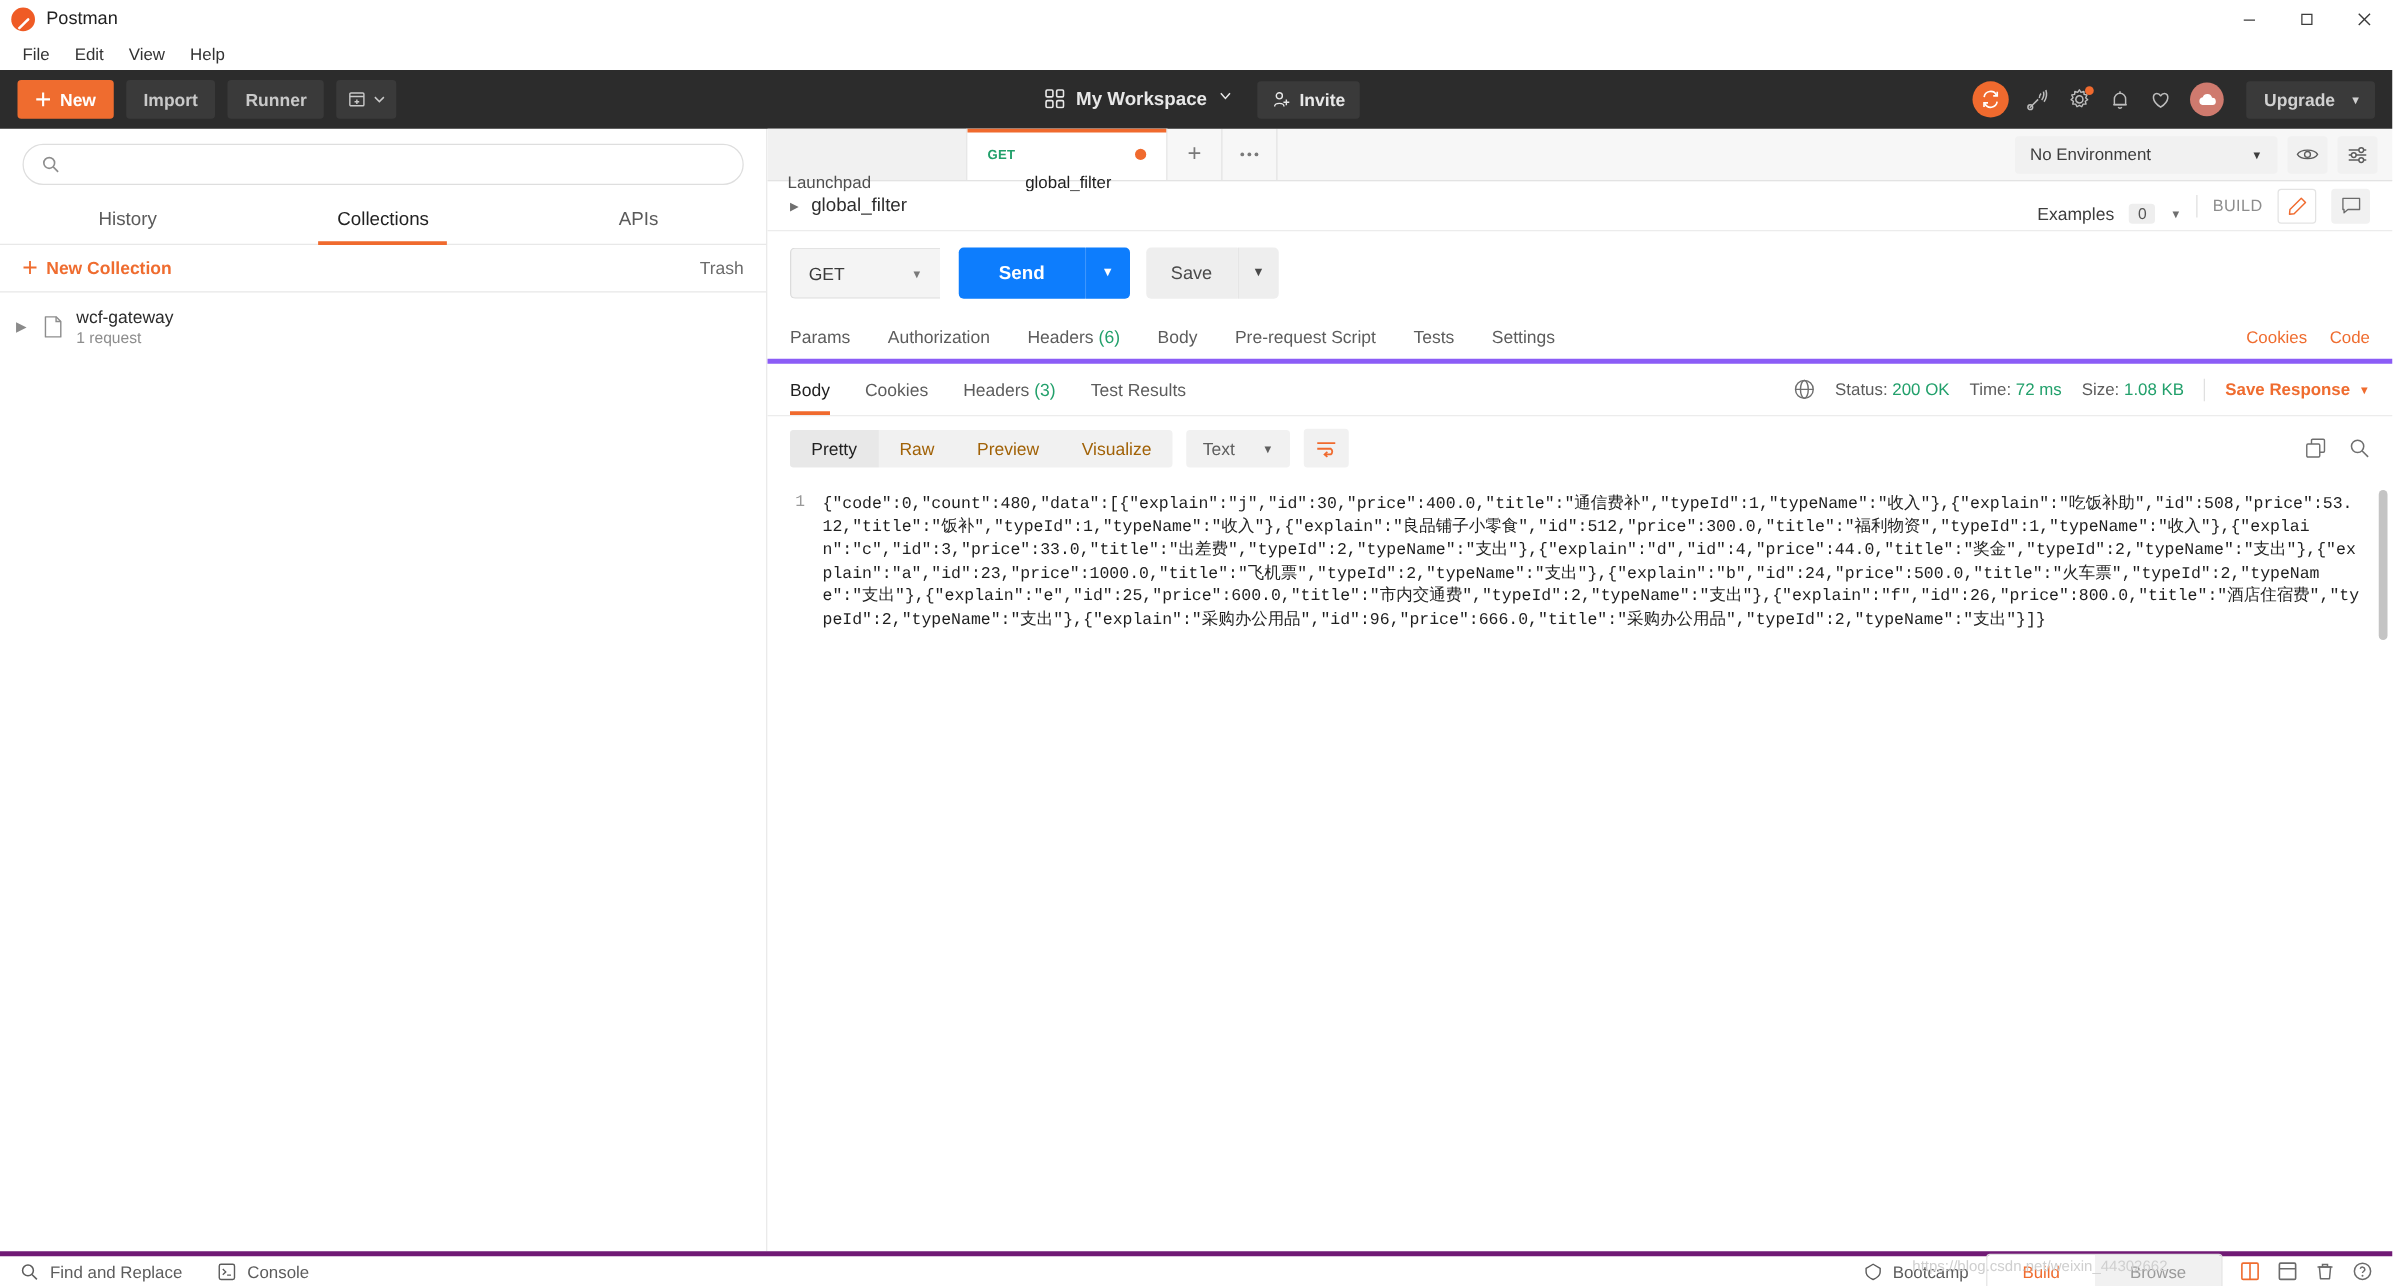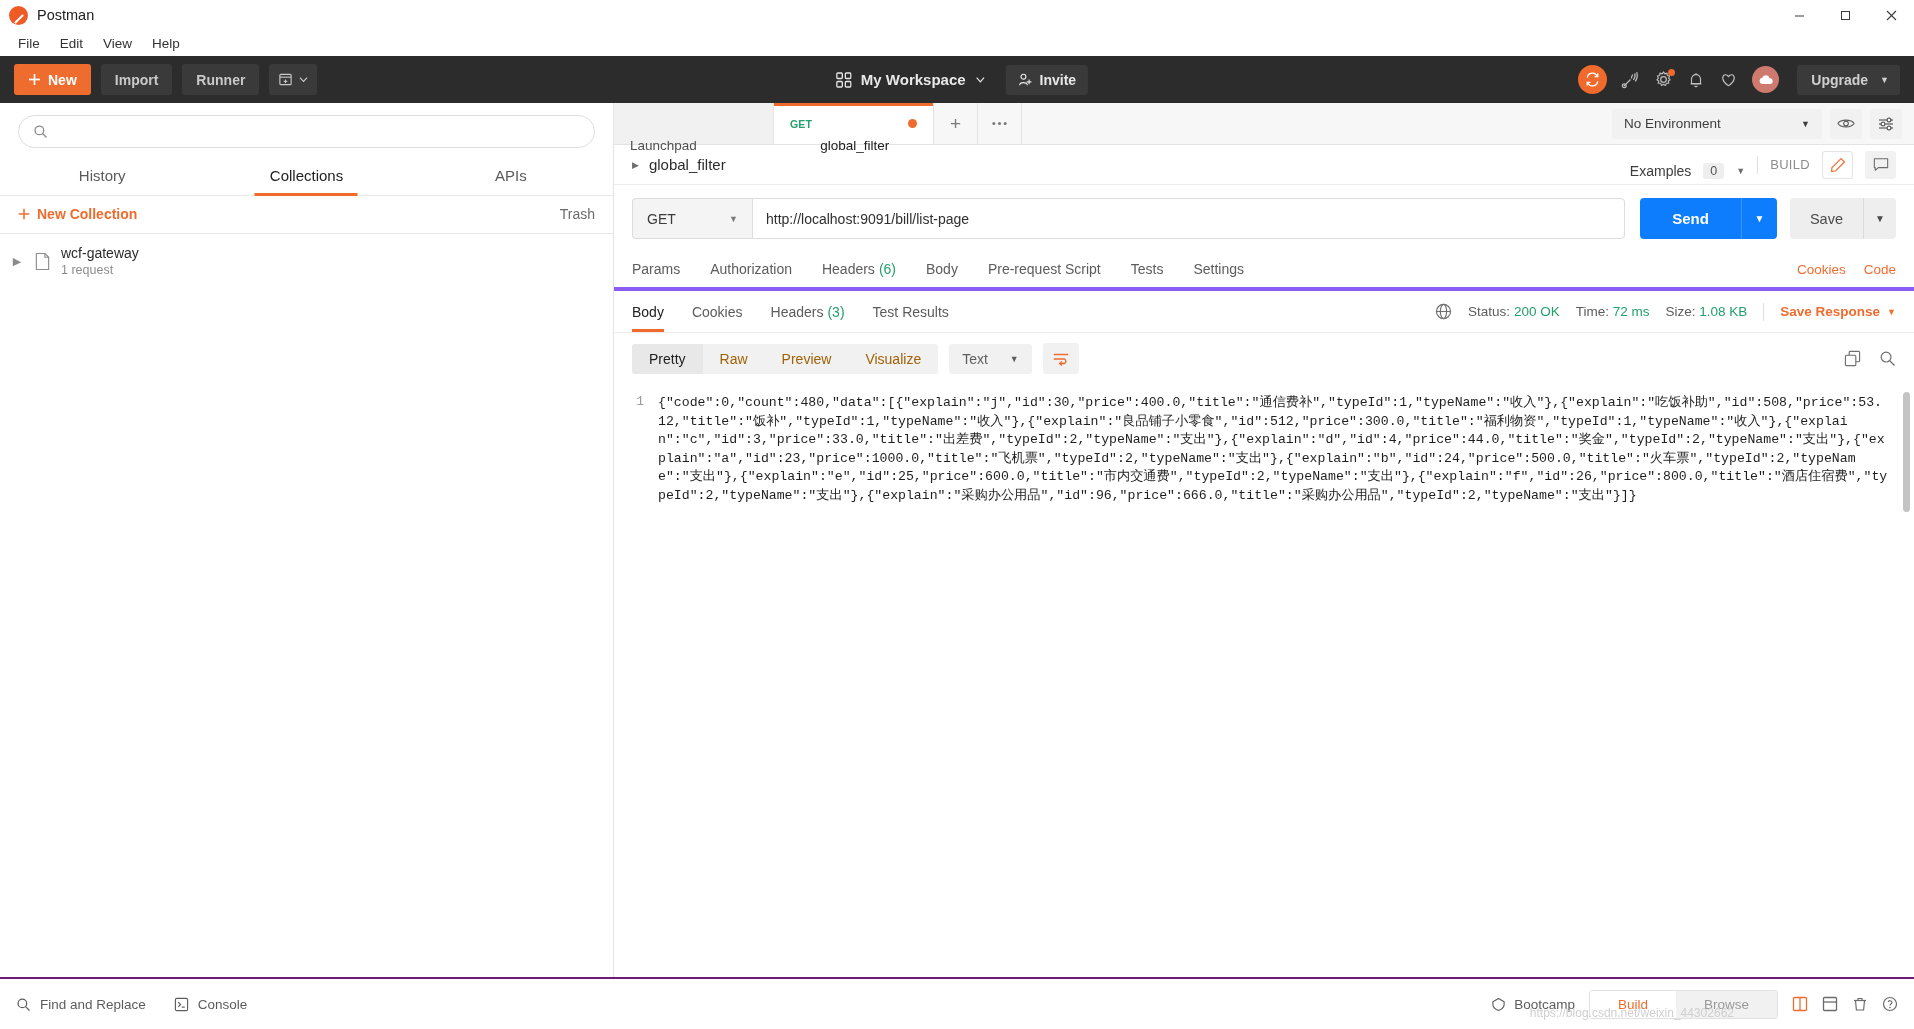--- a/index.html
+++ b/index.html
@@ -53,21 +53,21 @@
     background: #3a3a3a; color: #c9c9c9; font-size: 14px; height: 31px;
     padding: 0 14px; border-radius: 3px; display: flex; align-items: center;
     border: none; margin-left: 10px; cursor: pointer; font-weight: bold;
   }
   .btn-dark.icononly { padding: 0 9px; gap: 6px; }
   .tb-center {
     position: absolute; left: 50%; transform: translateX(-50%);
     display: flex; align-items: center; gap: 10px;
   }
   .ws-btn {
-    display: flex; align-items: center; gap: 9px; color: #e8e8e8;
+    display: flex; gap: 9px; color: #e8e8e8;
     font-size: 15px; font-weight: bold; padding: 6px 10px; border-radius: 3px; cursor: pointer;
   }
   .invite-btn {
     display: flex; align-items: center; gap: 7px; color: #e8e8e8; font-size: 14px;
     font-weight: bold; background: #3a3a3a; padding: 7px 12px; border-radius: 3px; cursor: pointer;
   }
   .tb-right {
     margin-left: auto; display: flex; align-items: center; gap: 14px;
   }
   .sync-circle {
@@ -266,21 +266,21 @@
   .scroll-track {
     position: absolute; right: 4px; top: 8px; bottom: 8px; width: 7px;
   }
   .scroll-thumb {
     position: absolute; right: 0; top: 2px; width: 7px; height: 120px;
     background: #c4c4c4; border-radius: 4px;
   }
 
   
   .statusbar {
-    height: 52px; border-top: 2px solid #701a75; display: flex; align-items: center;
+    height: 28px; border-top: 4px solid #701a75; display: flex; align-items: center;
     padding: 0 16px; flex: none; background: #fff;
   }
   .sb-item { display: flex; align-items: center; gap: 9px; font-size: 13.5px; color: #5c5c5c; cursor: pointer; margin-right: 28px; }
   .sb-right { margin-left: auto; display: flex; align-items: center; gap: 14px; }
   .bootcamp { display: flex; align-items: center; gap: 8px; font-size: 13.5px; color: #5c5c5c; cursor: pointer; }
   .bb-seg { display: flex; border-radius: 3px; overflow: hidden; border: 1px solid #e1e1e1; }
   .bb-item { padding: 6px 28px; font-size: 13.5px; cursor: pointer; }
   .bb-item.active { color: #ef6c2f; background: #fff; }
   .bb-item.inactive { color: #9a9a9a; background: #f1f1f1; }
   .sb-ico { color: #6b6b6b; cursor: pointer; display: flex; align-items: center; }
@@ -527,21 +527,20 @@
               </svg>
           </div>
         </div>
       </div>
 
       <div class="urlbar">
         <div class="method-sel">
           <span>GET</span>
           <span style="font-size:9px;color:#7a7a7a">▼</span>
         </div>
-        <input class="url-input" type="text" value="http://localhost:9091/bill/list-page" style="">
         <div class="send-grp">
           <button class="send-btn">Send</button>
           <button class="send-car">▼</button>
         </div>
         <div class="save-grp">
           <button class="save-btn">Save</button>
           <button class="save-car">▼</button>
         </div>
       </div>
 

